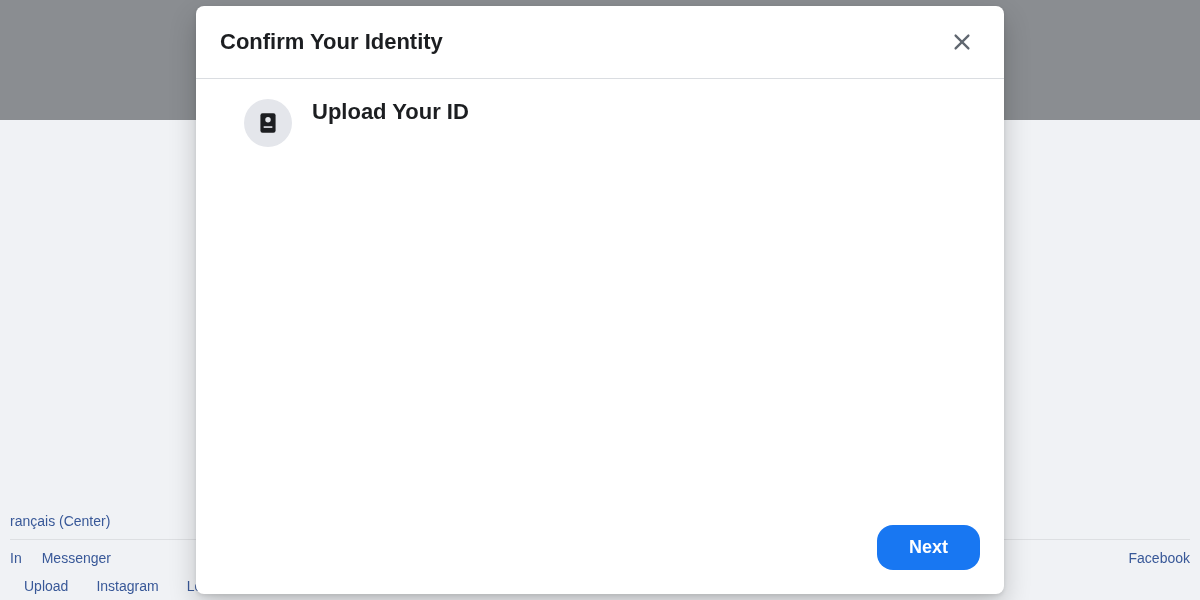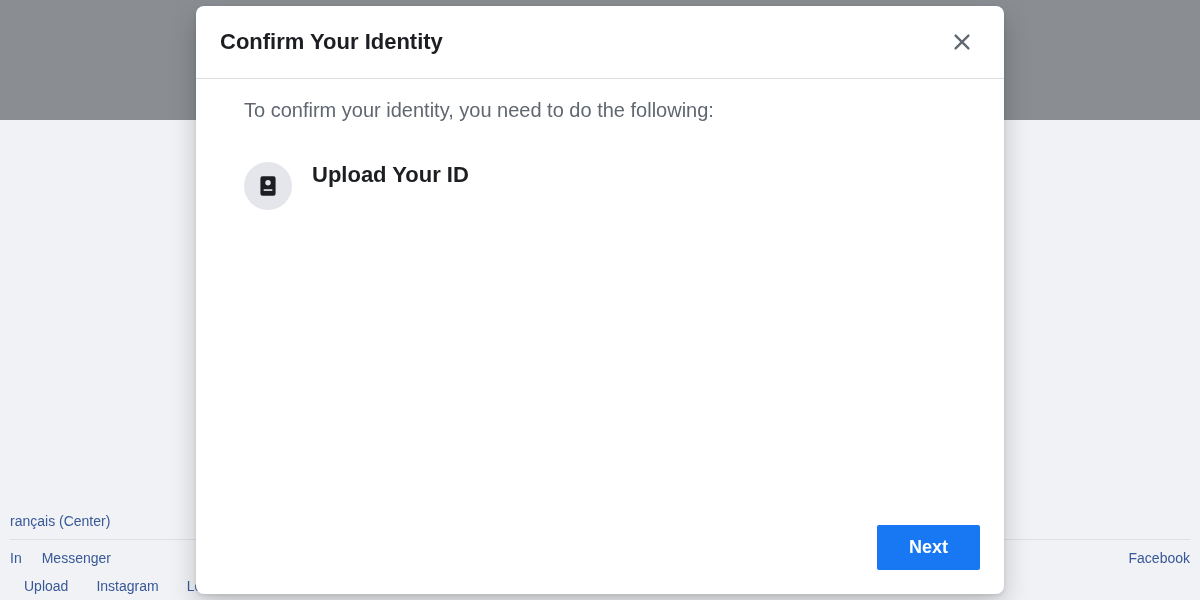--- a/index.html
+++ b/index.html
@@ -137,21 +137,21 @@
     }
     .modal-footer {
       padding: 16px 24px 24px;
       display: flex;
       justify-content: flex-end;
     }
     .next-btn {
       background: #1877f2;
       color: #fff;
       border: none;
-      border-radius: 2px;
+      border-radius: 16px;
       font-size: 18px;
       font-weight: 700;
       padding: 12px 32px;
       cursor: pointer;
     }
   </style>
 </head>
 <body>
 
 <div class="background-header"></div>
@@ -186,21 +186,20 @@
       <div class="modal-title">Confirm Your Identity</div>
       <div class="close-btn">
         <svg width="22" height="22" viewBox="0 0 24 24" fill="none" stroke="currentColor" stroke-width="2.5" stroke-linecap="round">
           <line x1="5" y1="5" x2="19" y2="19"></line>
           <line x1="19" y1="5" x2="5" y2="19"></line>
         </svg>
       </div>
     </div>
 
     <div class="modal-body">
-      <div class="body-subheading">To confirm your identity, you need to do the following:</div>
 
 
       <div class="step">
         <div class="step-icon">
           <svg width="26" height="26" viewBox="0 0 24 24" fill="#1c1e21">
             <rect x="5" y="3" width="14" height="18" rx="2" fill="#1c1e21"></rect>
             <circle cx="12" cy="9" r="2.5" fill="#e4e6eb"></circle>
             <rect x="8" y="15" width="8" height="1.5" fill="#e4e6eb"></rect>
           </svg>
         </div>

